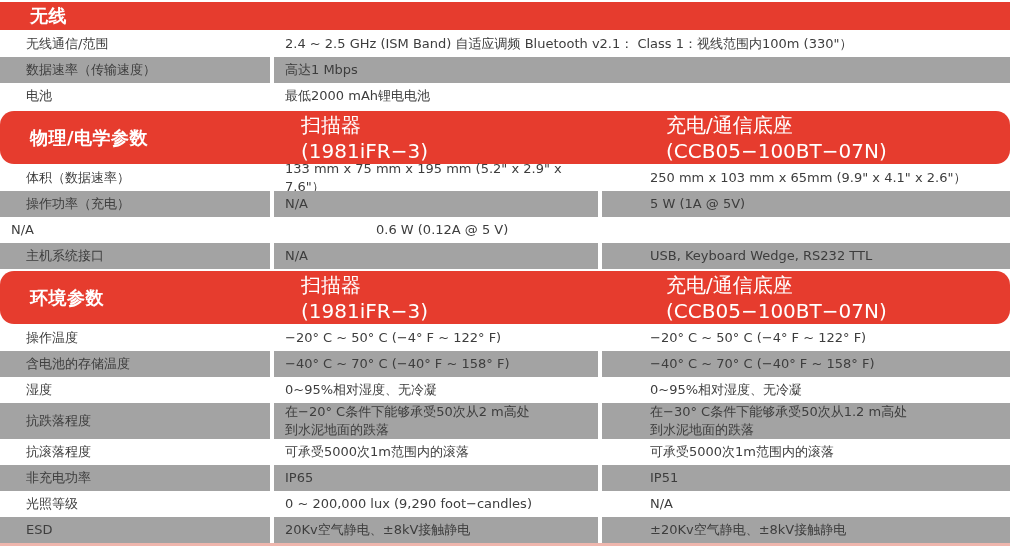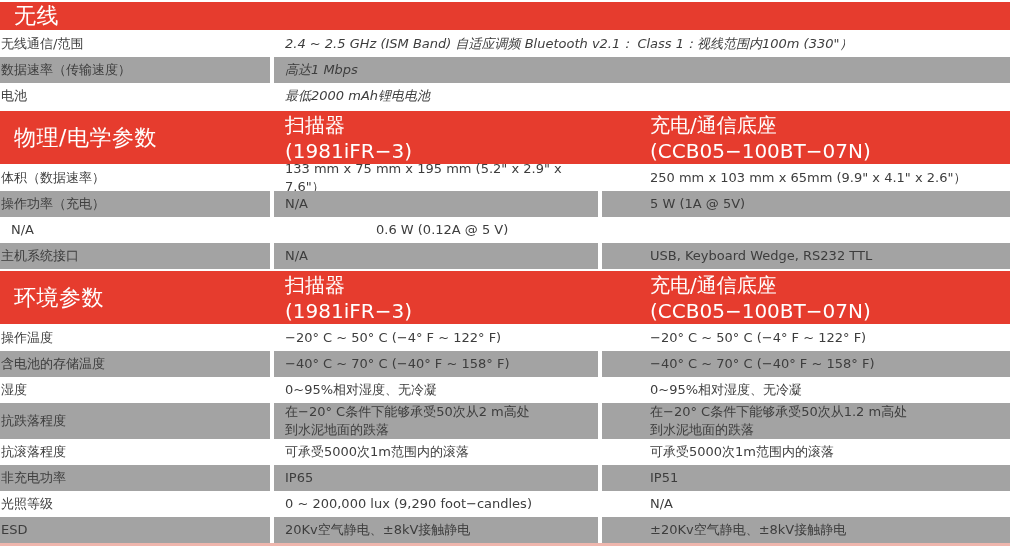--- a/index.html
+++ b/index.html
@@ -15,47 +15,48 @@
 
   
   .sec-bar {
     background: #e63c2e;
     color: #ffffff;
     display: flex;
     align-items: center;
     margin-bottom: 1px;
   }
   .sec-bar.single { height: 28px; }
-  .sec-bar.double { height: 53px; margin-top: 2px; }
+  .sec-bar.double { height: 53px; margin-top: 2px; border-radius: 14px; }
   .sec-title {
     width: 274px; padding-left: 14px;
-    font-size: 22px; font-weight: normal;
+    font-size: 18px; font-weight: bold;
     letter-spacing: 0.5px;
+    margin-left: 16px;
   }
   .col-head {
     font-size: 20px; font-weight: normal;
     line-height: 1.3; white-space: pre-line;
   }
   .col-head.c2h { width: 328px; padding-left: 11px; }
   .col-head.c3h { flex: 1; padding-left: 48px; }
 
   
   .row { display: flex; height: 26px; }
   .row.tall { height: 36px; }
   .cell {
     display: flex; align-items: center;
     background: #ffffff;
     line-height: 1.35;
     white-space: pre-line;
   }
   .row.alt .cell { background: #a3a3a3; }
-  .c1 { width: 270px; margin-right: 4px; padding-left: 1px; text-align: center; }
+  .c1 { width: 270px; margin-right: 4px; padding-left: 26px; text-align: center; }
   .c2 { width: 324px; margin-right: 4px; padding-left: 11px; }
   .c3 { flex: 1; padding-left: 48px; }
-  .cspan { flex: 1; padding-left: 11px; font-style: italic; }
+  .cspan { flex: 1; padding-left: 11px; }
 
   .bottom-line { height: 3px; background: #efb6ad; margin-top: 0px; }
 </style>
 </head>
 <body>
 
 <div class="spec-table">
 
   <div class="sec-bar single">
     <div class="sec-title">无线</div>
@@ -119,21 +120,21 @@
   </div>
   <div class="row">
     <div class="cell c1">湿度</div>
     <div class="cell c2">0~95%相对湿度、无冷凝</div>
     <div class="cell c3">0~95%相对湿度、无冷凝</div>
   </div>
   <div class="row alt tall">
     <div class="cell c1">抗跌落程度</div>
     <div class="cell c2">在−20° C条件下能够承受50次从2 m高处
 到水泥地面的跌落</div>
-    <div class="cell c3">在−20° C条件下能够承受50次从1.2 m高处
+    <div class="cell c3">在−30° C条件下能够承受50次从1.2 m高处
 到水泥地面的跌落</div>
   </div>
   <div class="row">
     <div class="cell c1">抗滚落程度</div>
     <div class="cell c2">可承受5000次1m范围内的滚落</div>
     <div class="cell c3">可承受5000次1m范围内的滚落</div>
   </div>
   <div class="row alt">
     <div class="cell c1">非充电功率</div>
     <div class="cell c2">IP65</div>

